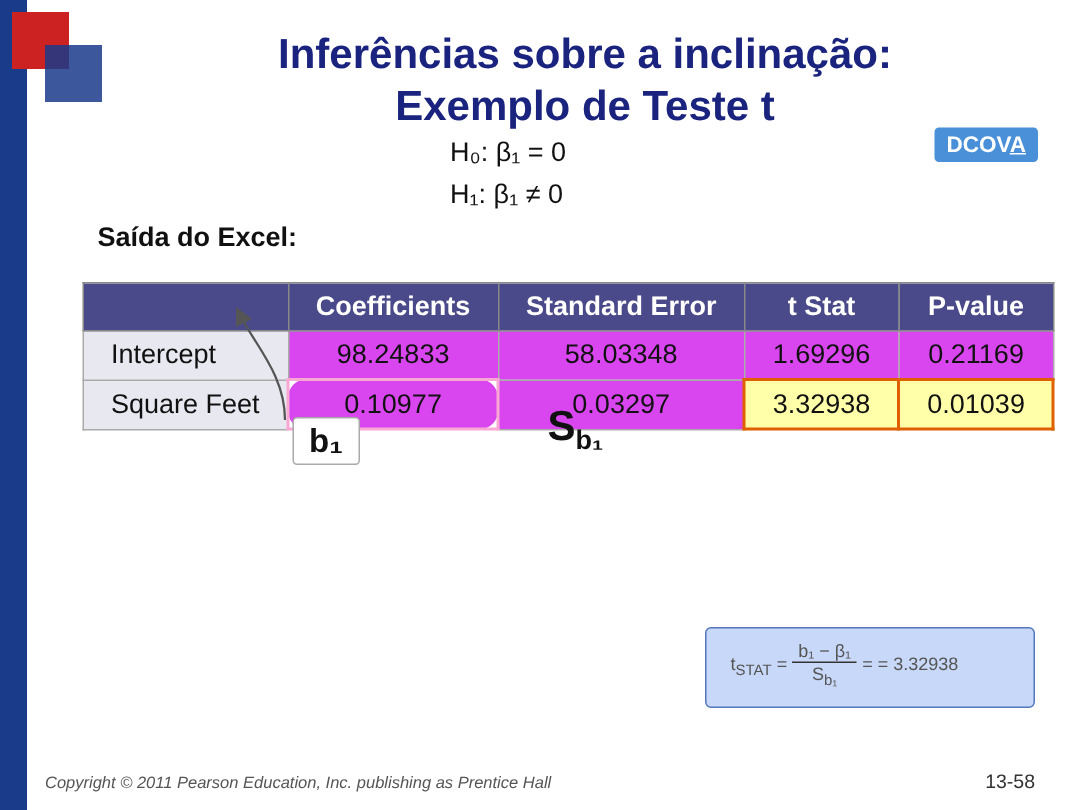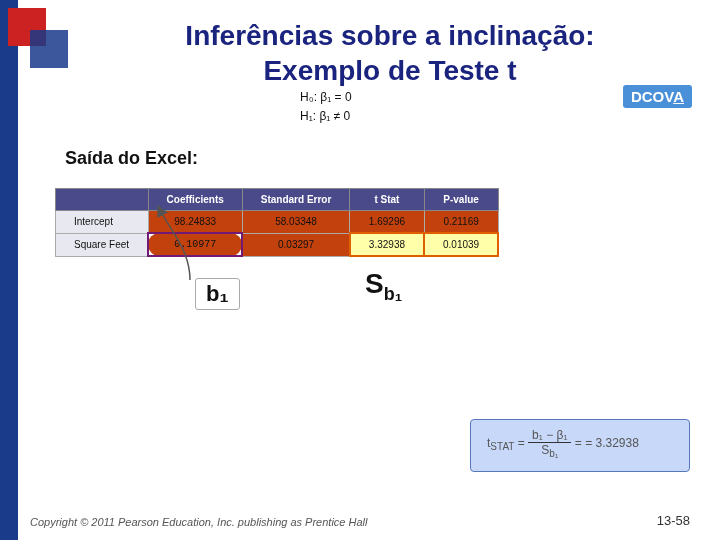--- a/index.html
+++ b/index.html
@@ -86,56 +86,56 @@
     }
     .dcova-badge span.last {
       text-decoration: underline;
     }
 
     
     .hypotheses {
       position: absolute;
       top: 88px;
       left: 300px;
-      font-size: 12px;
+      font-size: 18px;
       color: #111;
       line-height: 1.55;
     }
 
     
     .saida-label {
       position: absolute;
       top: 148px;
       left: 65px;
       font-size: 18px;
       font-weight: bold;
       color: #111;
     }
 
     
     .excel-table {
       position: absolute;
       top: 188px;
       left: 55px;
       border-collapse: collapse;
-      font-size: 10px;
+      font-size: 18px;
     }
     .excel-table th {
       background: #4a4a8a;
       color: white;
       border: 1px solid #888;
       padding: 5px 18px;
       font-weight: bold;
       text-align: center;
     }
     .excel-table td {
       border: 1px solid #aaa;
       padding: 5px 18px;
       text-align: center;
-      background: #c2410c;
+      background: #d946ef;
       color: #111;
     }
     .excel-table tr:first-child th:first-child {
       background: #4a4a8a;
     }
     .excel-table td.row-label {
       text-align: left;
       font-weight: normal;
       background: #e8e8f0;
     }
@@ -251,21 +251,21 @@
     <tbody>
       <tr>
         <td class="row-label">Intercept</td>
         <td>98.24833</td>
         <td>58.03348</td>
         <td>1.69296</td>
         <td>0.21169</td>
       </tr>
       <tr>
         <td class="row-label">Square Feet</td>
-        <td style="border:2px solid #701a75; border-radius:12px;font-family:Liberation Mono, monospace;">0.10977</td>
+        <td style="border:2px solid #f9a8d4; border-radius:12px;">0.10977</td>
         <td>0.03297</td>
         <td style="background:#ffffaa; border:2px solid #e06000;">3.32938</td>
         <td style="background:#ffffaa; border:2px solid #e06000;">0.01039</td>
       </tr>
     </tbody>
   </table>
 
   <svg class="arrow-svg" width="100" height="90" viewBox="0 0 100 90">
     <defs>
       <marker id="arrowhead" markerWidth="8" markerHeight="8" refX="4" refY="4" orient="auto">

